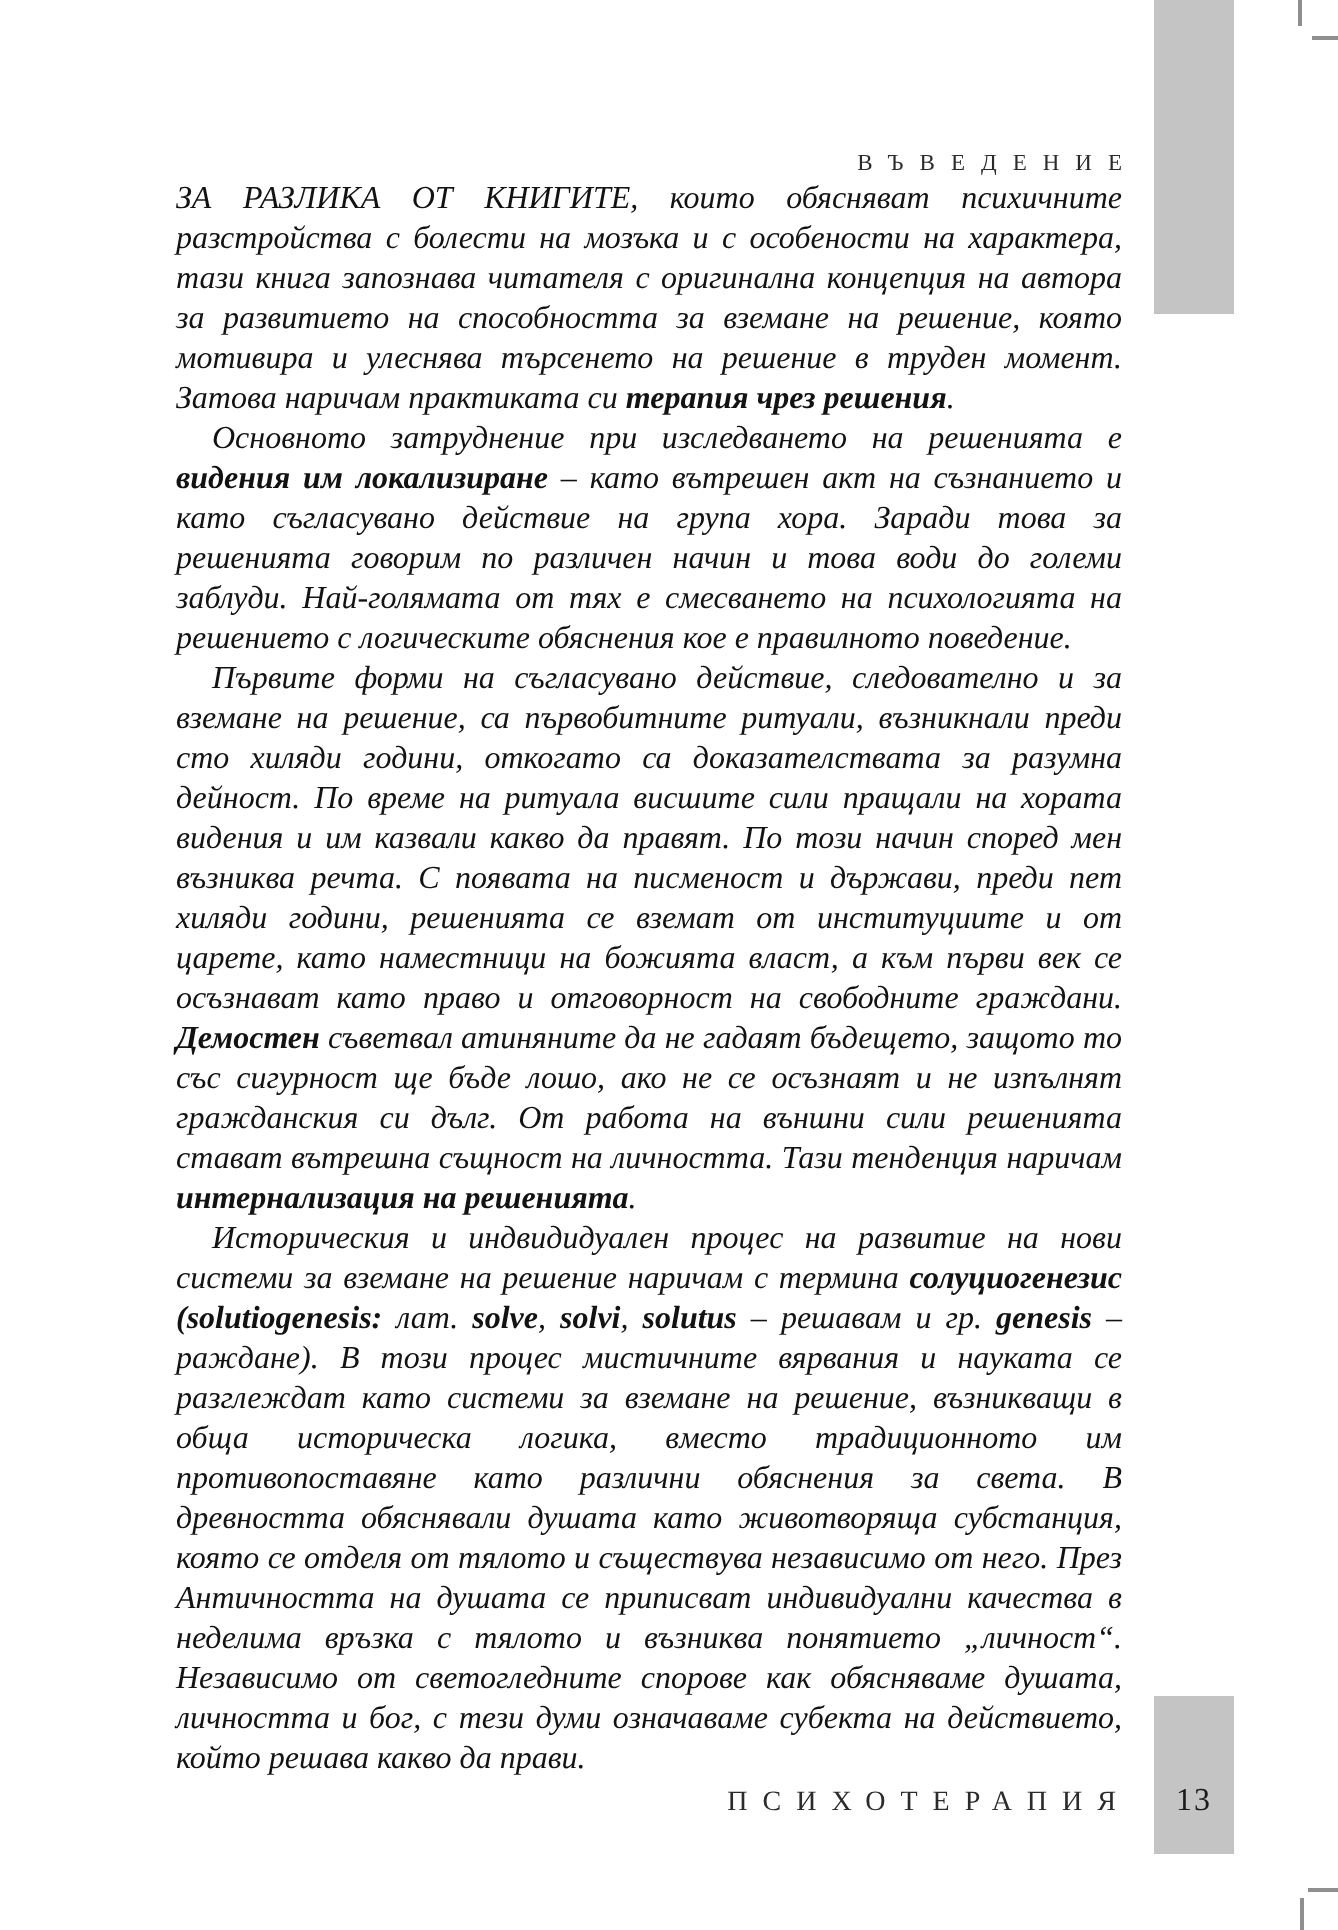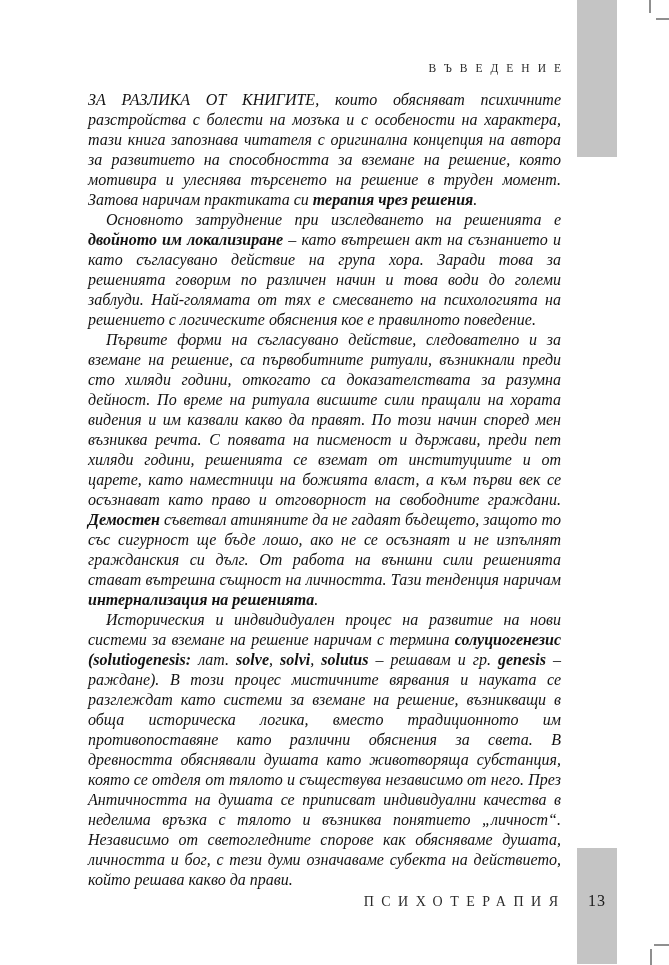--- a/index.html
+++ b/index.html
@@ -17,21 +17,21 @@
     color: #141414;
   }
   
   .gray-bar {
     position: absolute;
     left: 577px;
     width: 40px;
     background: #c4c4c4;
   }
   #bar-top    { top: 0;     height: 157px; }
-  #bar-bottom { top: 848px; height: 116px; }
+  #bar-bottom { top: 848px; height: 79px; }
 
   
   #page-number {
     position: absolute;
     top: 44px;
     left: 0;
     width: 100%;
     text-align: center;
     font-size: 16px;
     color: #1a1a1a;
@@ -41,21 +41,21 @@
   
   .crop-mark { position: absolute; background: #8f8f8f; }
   #crop-tr-v { left: 649px; top: 0;     width: 2px;  height: 13px; }
   #crop-tr-h { left: 656px; top: 18px;  width: 13px; height: 2px; }
   #crop-br-h { left: 654px; top: 944px; width: 15px; height: 2px; }
   #crop-br-v { left: 650px; top: 949px; width: 2px;  height: 16px; }
 
   
   #running-header {
     position: absolute;
-    top: 62px;
+    top: 76px;
     right: 108px;
     margin-right: -8px;   
     font-size: 11.5px;
     letter-spacing: 8px;
     color: #2b2b2b;
     white-space: nowrap;
     text-align: center;
   }
 
   
@@ -95,21 +95,21 @@
 <body>
 
 <div id="page">
 
   <div id="bar-top" class="gray-bar"></div>
 
   <div id="running-header">ВЪВЕДЕНИЕ</div>
 
   <div id="text-column">
       <p class="first"><span>ЗА РАЗЛИКА ОТ КНИГИТЕ, които обясняват психичните разстройства с болести на мозъка и с особености на характера, тази книга запознава читателя с оригинална концепция на автора за развитието на способността за вземане на решение, която мотивира и улеснява търсенето на решение в труден момент. Затова наричам практиката си </span><b>терапия чрез решения</b><span>.</span></p>
-      <p><span>Основното затруднение при изследването на решенията е </span><b>двойното им локализиране</b><span> – като вътрешен акт на съзнанието и като съгласувано действие на група хора. Заради това за решенията говорим по различен начин и това води до големи заблуди. Най-голямата от тях е смесването на психологията на решението с логическите обяснения кое е правилното поведение.</span></p>
+      <p><span>Основното затруднение при изследването на решенията е </span><b>видения им локализиране</b><span> – като вътрешен акт на съзнанието и като съгласувано действие на група хора. Заради това за решенията говорим по различен начин и това води до големи заблуди. Най-голямата от тях е смесването на психологията на решението с логическите обяснения кое е правилното поведение.</span></p>
       <p><span>Първите форми на съгласувано действие, следователно и за вземане на решение, са първобитните ритуали, възникнали преди сто хиляди години, откогато са доказателствата за разумна дейност. По време на ритуала висшите сили пращали на хората видения и им казвали какво да правят. По този начин според мен възниква речта. С появата на писменост и държави, преди пет хиляди години, решенията се вземат от институциите и от царете, като наместници на божията власт, а към първи век се осъзнават като право и отговорност на свободните граждани. </span><b>Демостен</b><span> съветвал атиняните да не гадаят бъдещето, защото то със сигурност ще бъде лошо, ако не се осъзнаят и не изпълнят гражданския си дълг. От работа на външни сили решенията стават вътрешна същност на личността. Тази тенденция наричам </span><b>интернализация на решенията</b><span>.</span></p>
       <p><span>Историческия и индвидидуален процес на развитие на нови системи за вземане на решение наричам с термина </span><b>солуциогенезис (solutiogenesis:</b><span> лат. </span><b>solve</b><span>, </span><b>solvi</b><span>, </span><b>solutus</b><span> – решавам и гр. </span><b>genesis</b><span> – раждане). В този процес мистичните вярвания и науката се разглеждат като системи за вземане на решение, възникващи в обща историческа логика, вместо традиционното им противопоставяне като различни обяснения за света. В древността обяснявали душата като животворяща субстанция, която се отделя от тялото и съществува независимо от него. През Античността на душата се приписват индивидуални качества в неделима връзка с тялото и възниква понятието „личност“. Независимо от светогледните спорове как обясняваме душата, личността и бог, с тези думи означаваме субекта на действието, който решава какво да прави.</span></p>
     </div>
 
   <div id="running-footer">ПСИХОТЕРАПИЯ</div>
 
   <div id="bar-bottom" class="gray-bar">
     <div id="page-number">13</div>
   </div>
 

